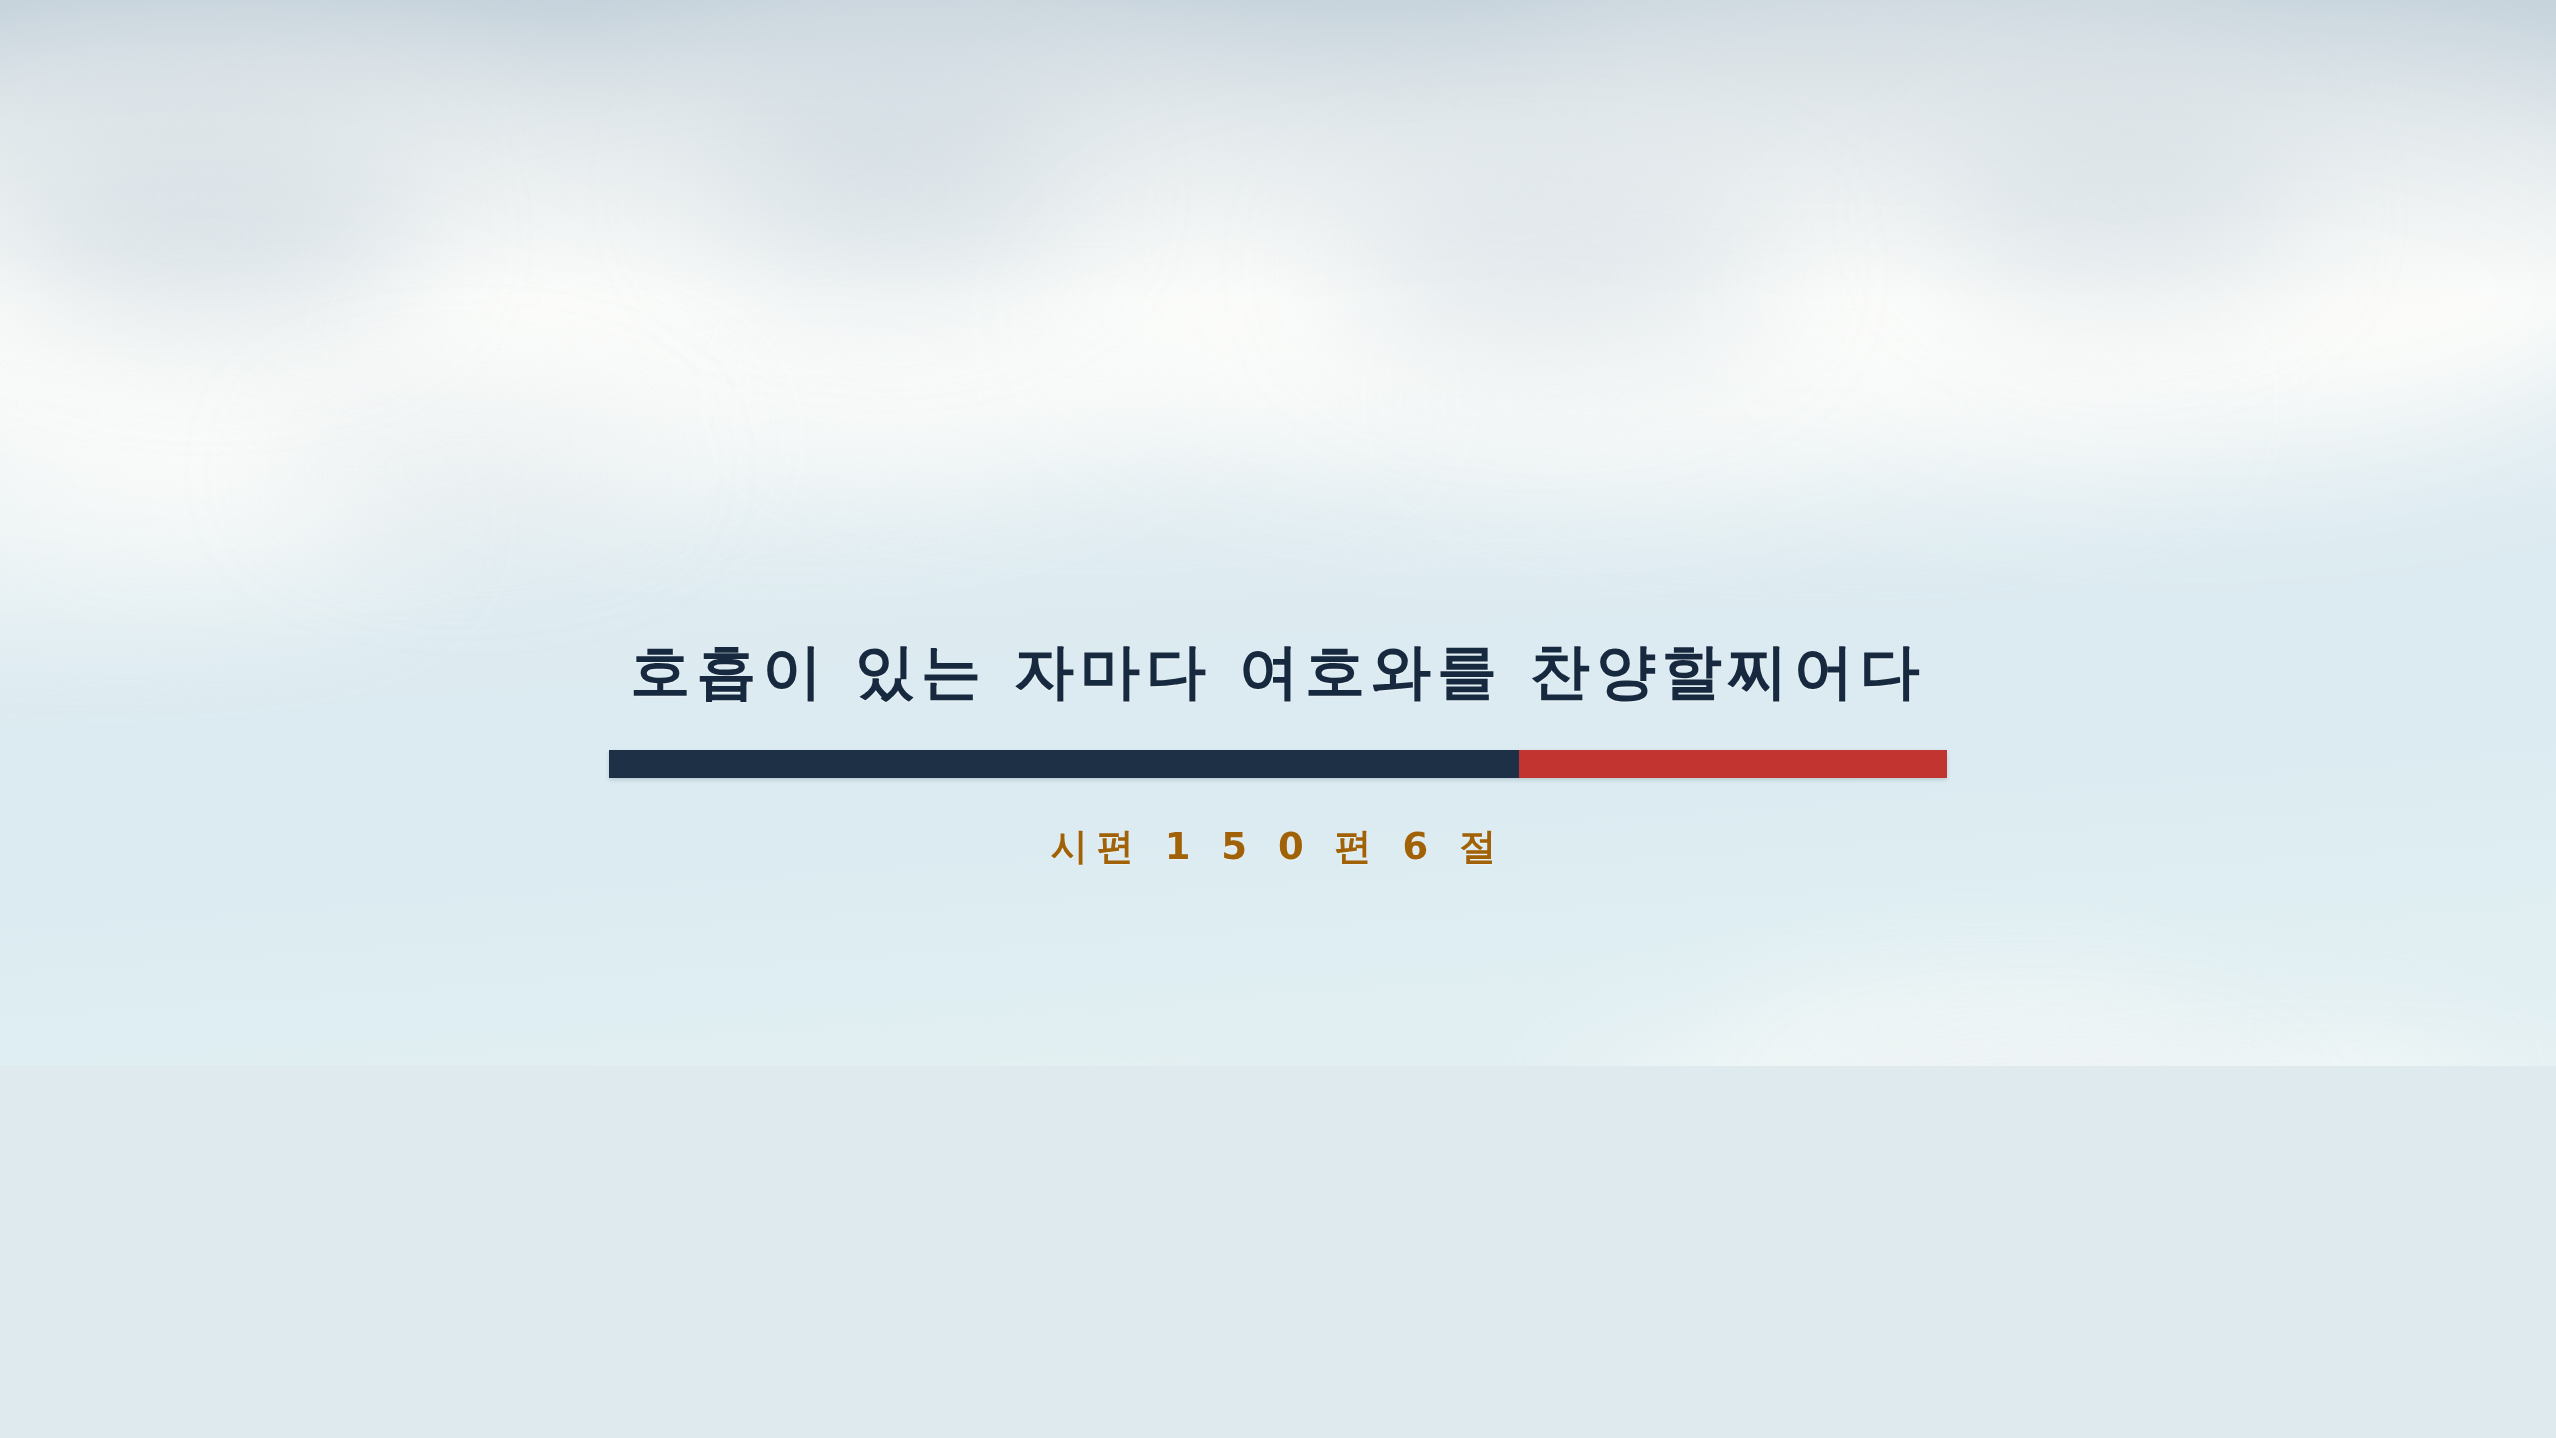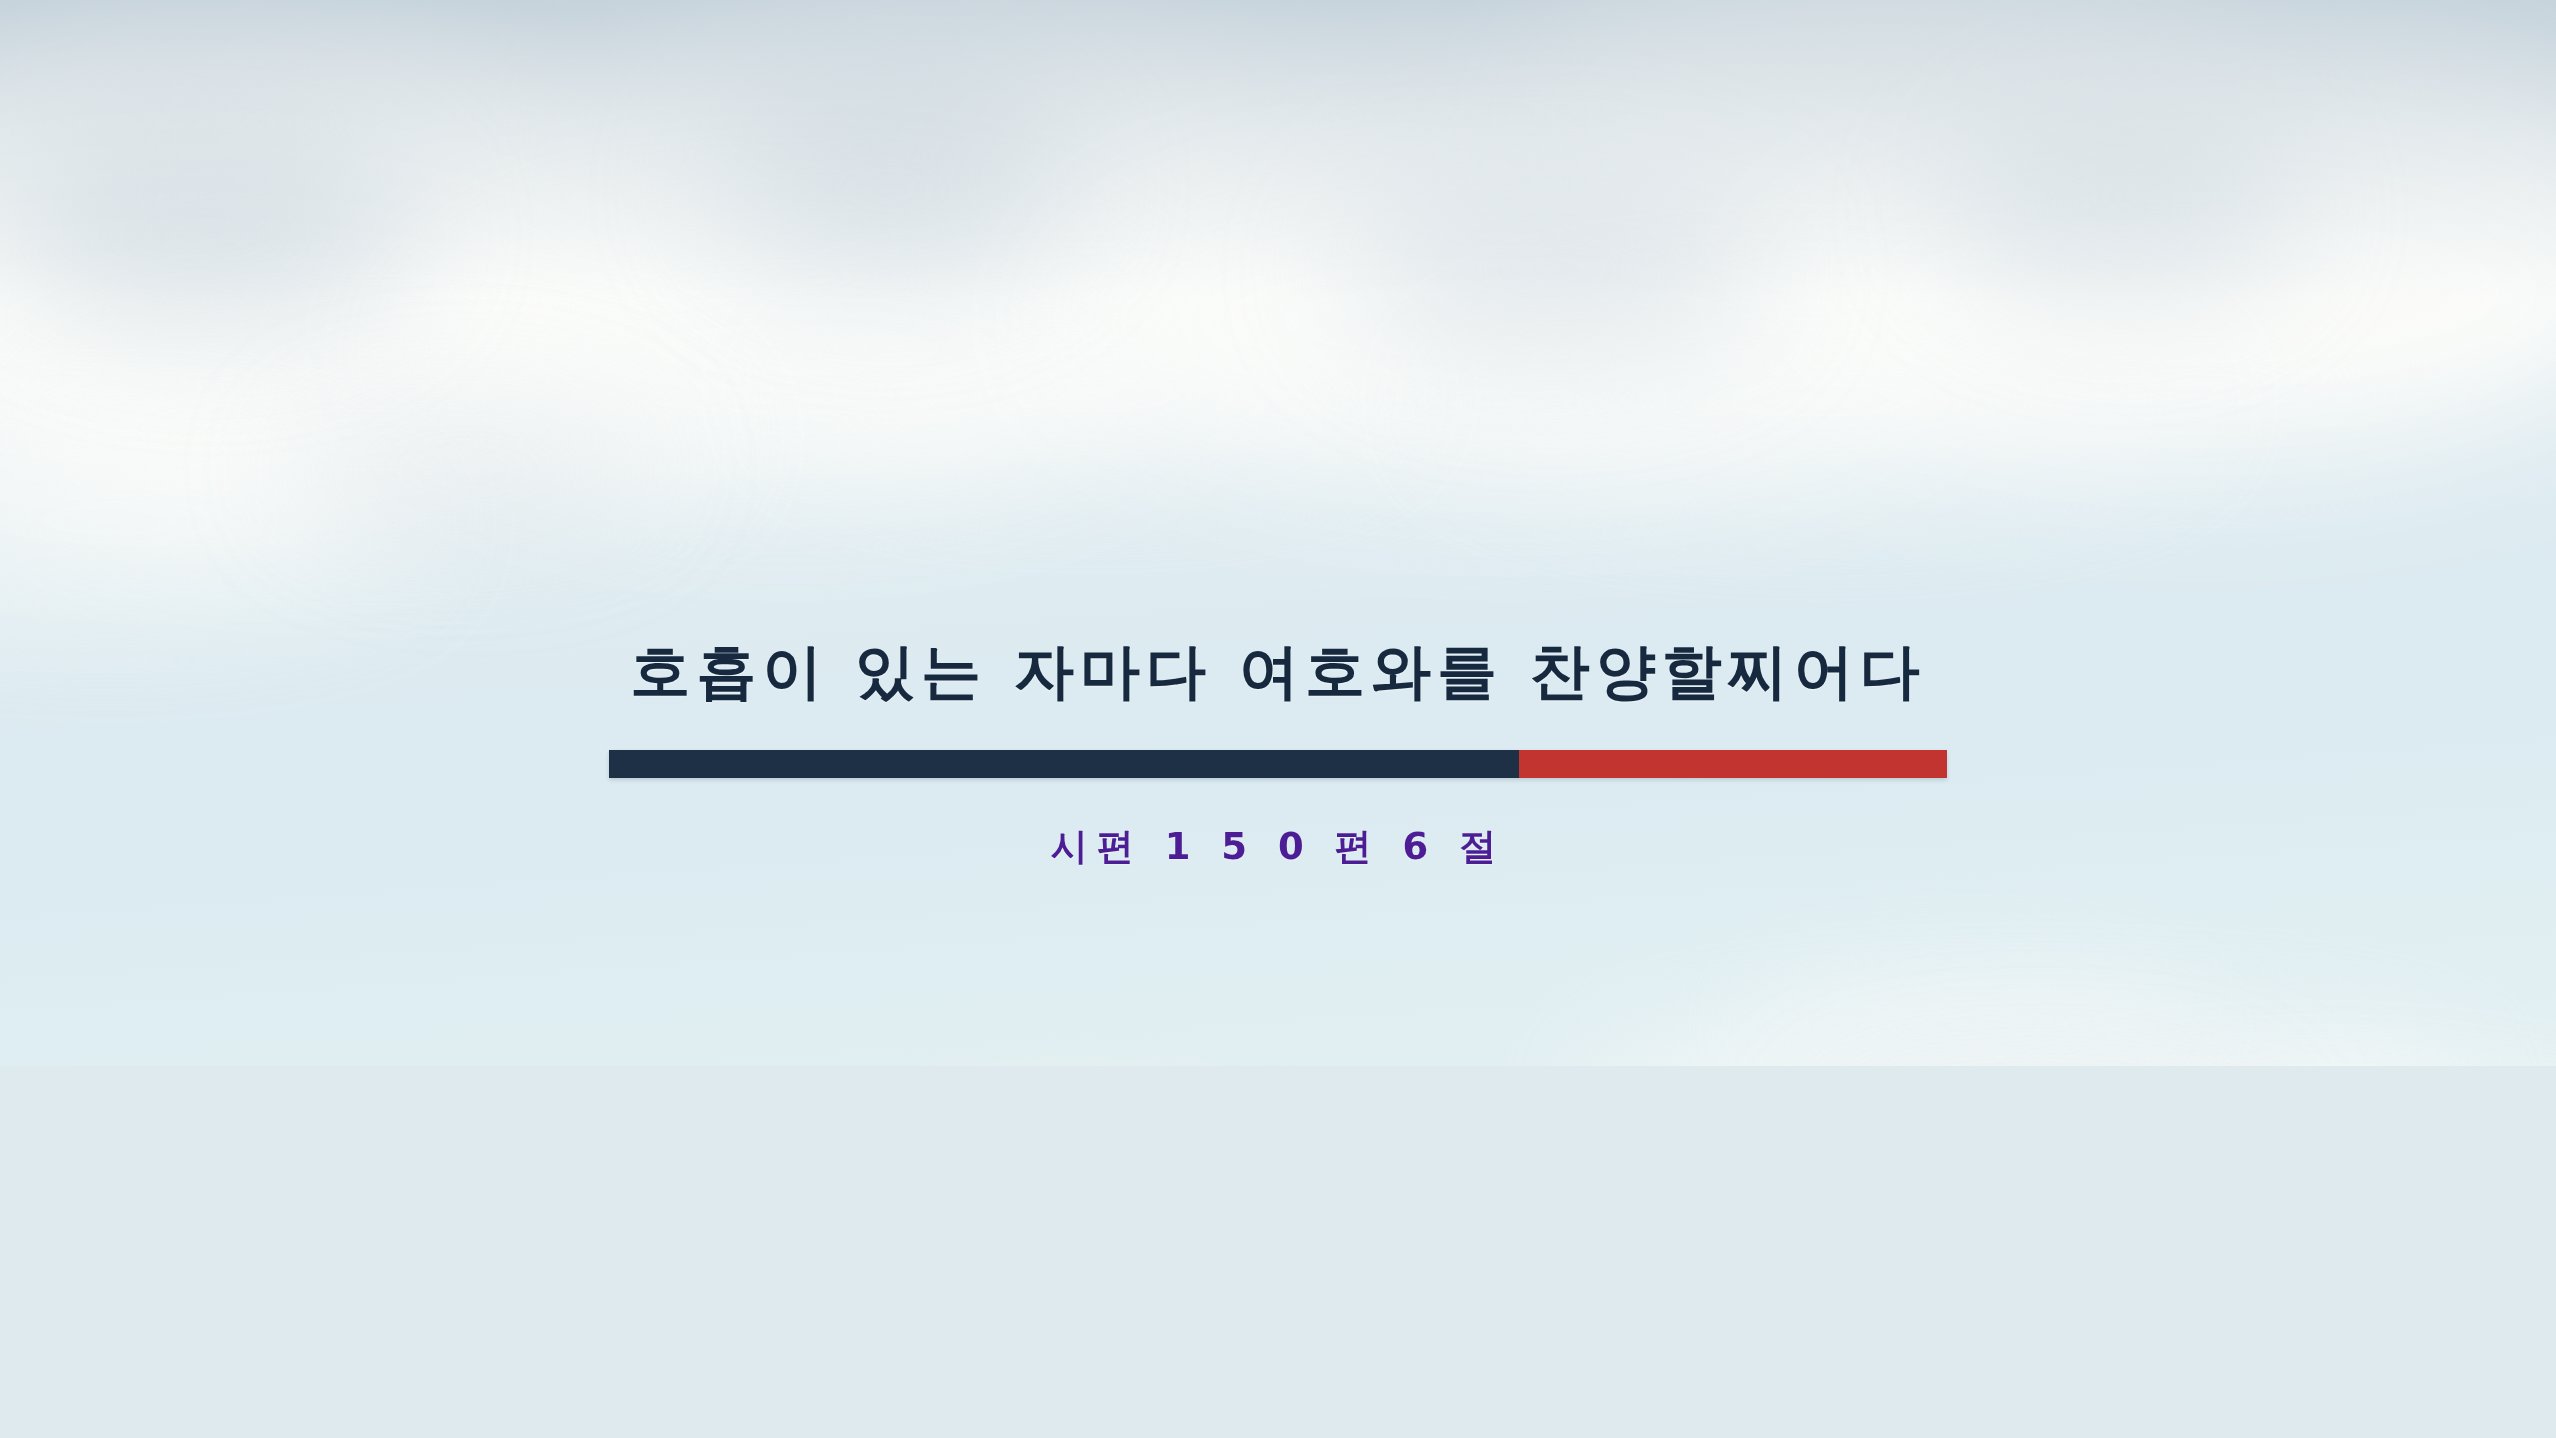--- a/index.html
+++ b/index.html
@@ -198,17 +198,17 @@
 
   <div class="content">
 
     <div class="verse-title" style="color: rgb(23, 41, 63);">호흡이 있는 자마다 여호와를 찬양할찌어다</div>
 
     <div class="divider">
       <div class="seg-navy" style="background: rgb(30, 48, 70); flex: 0 0 68%;"></div>
       <div class="seg-red" style="background: rgb(193, 52, 47);"></div>
     </div>
 
-    <div class="verse-ref" style="color: #4c1d95;">시편 1 5 0 편 6 절</div>
+    <div class="verse-ref" style="color: #a16207;">시편 1 5 0 편 6 절</div>
 
   </div>
 
 </div>
 
 </body></html>

